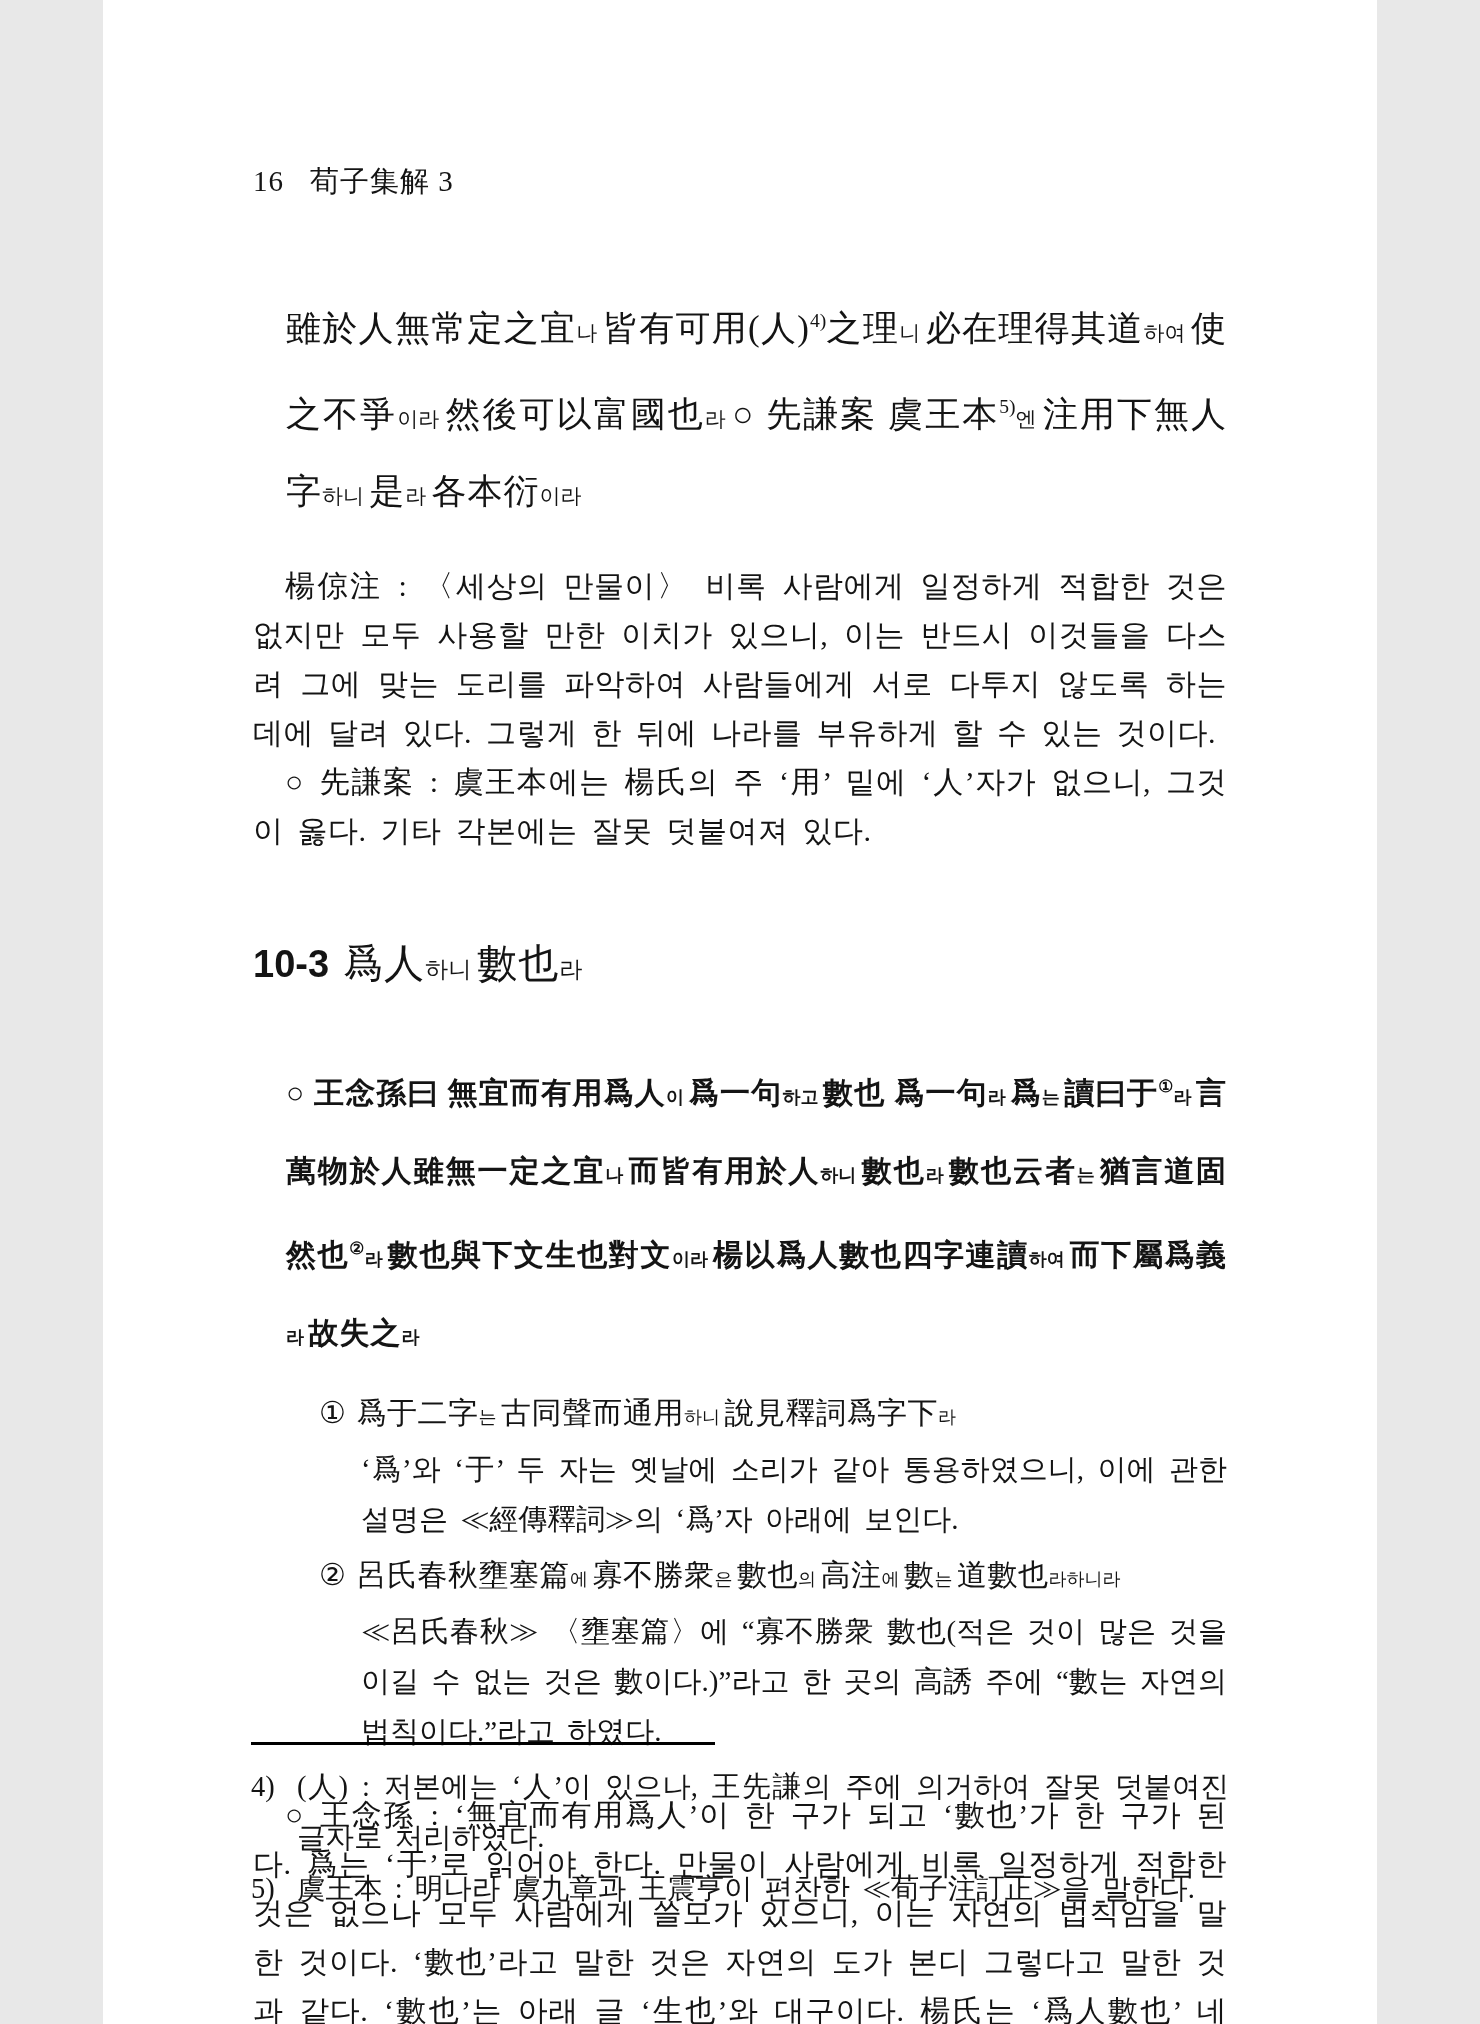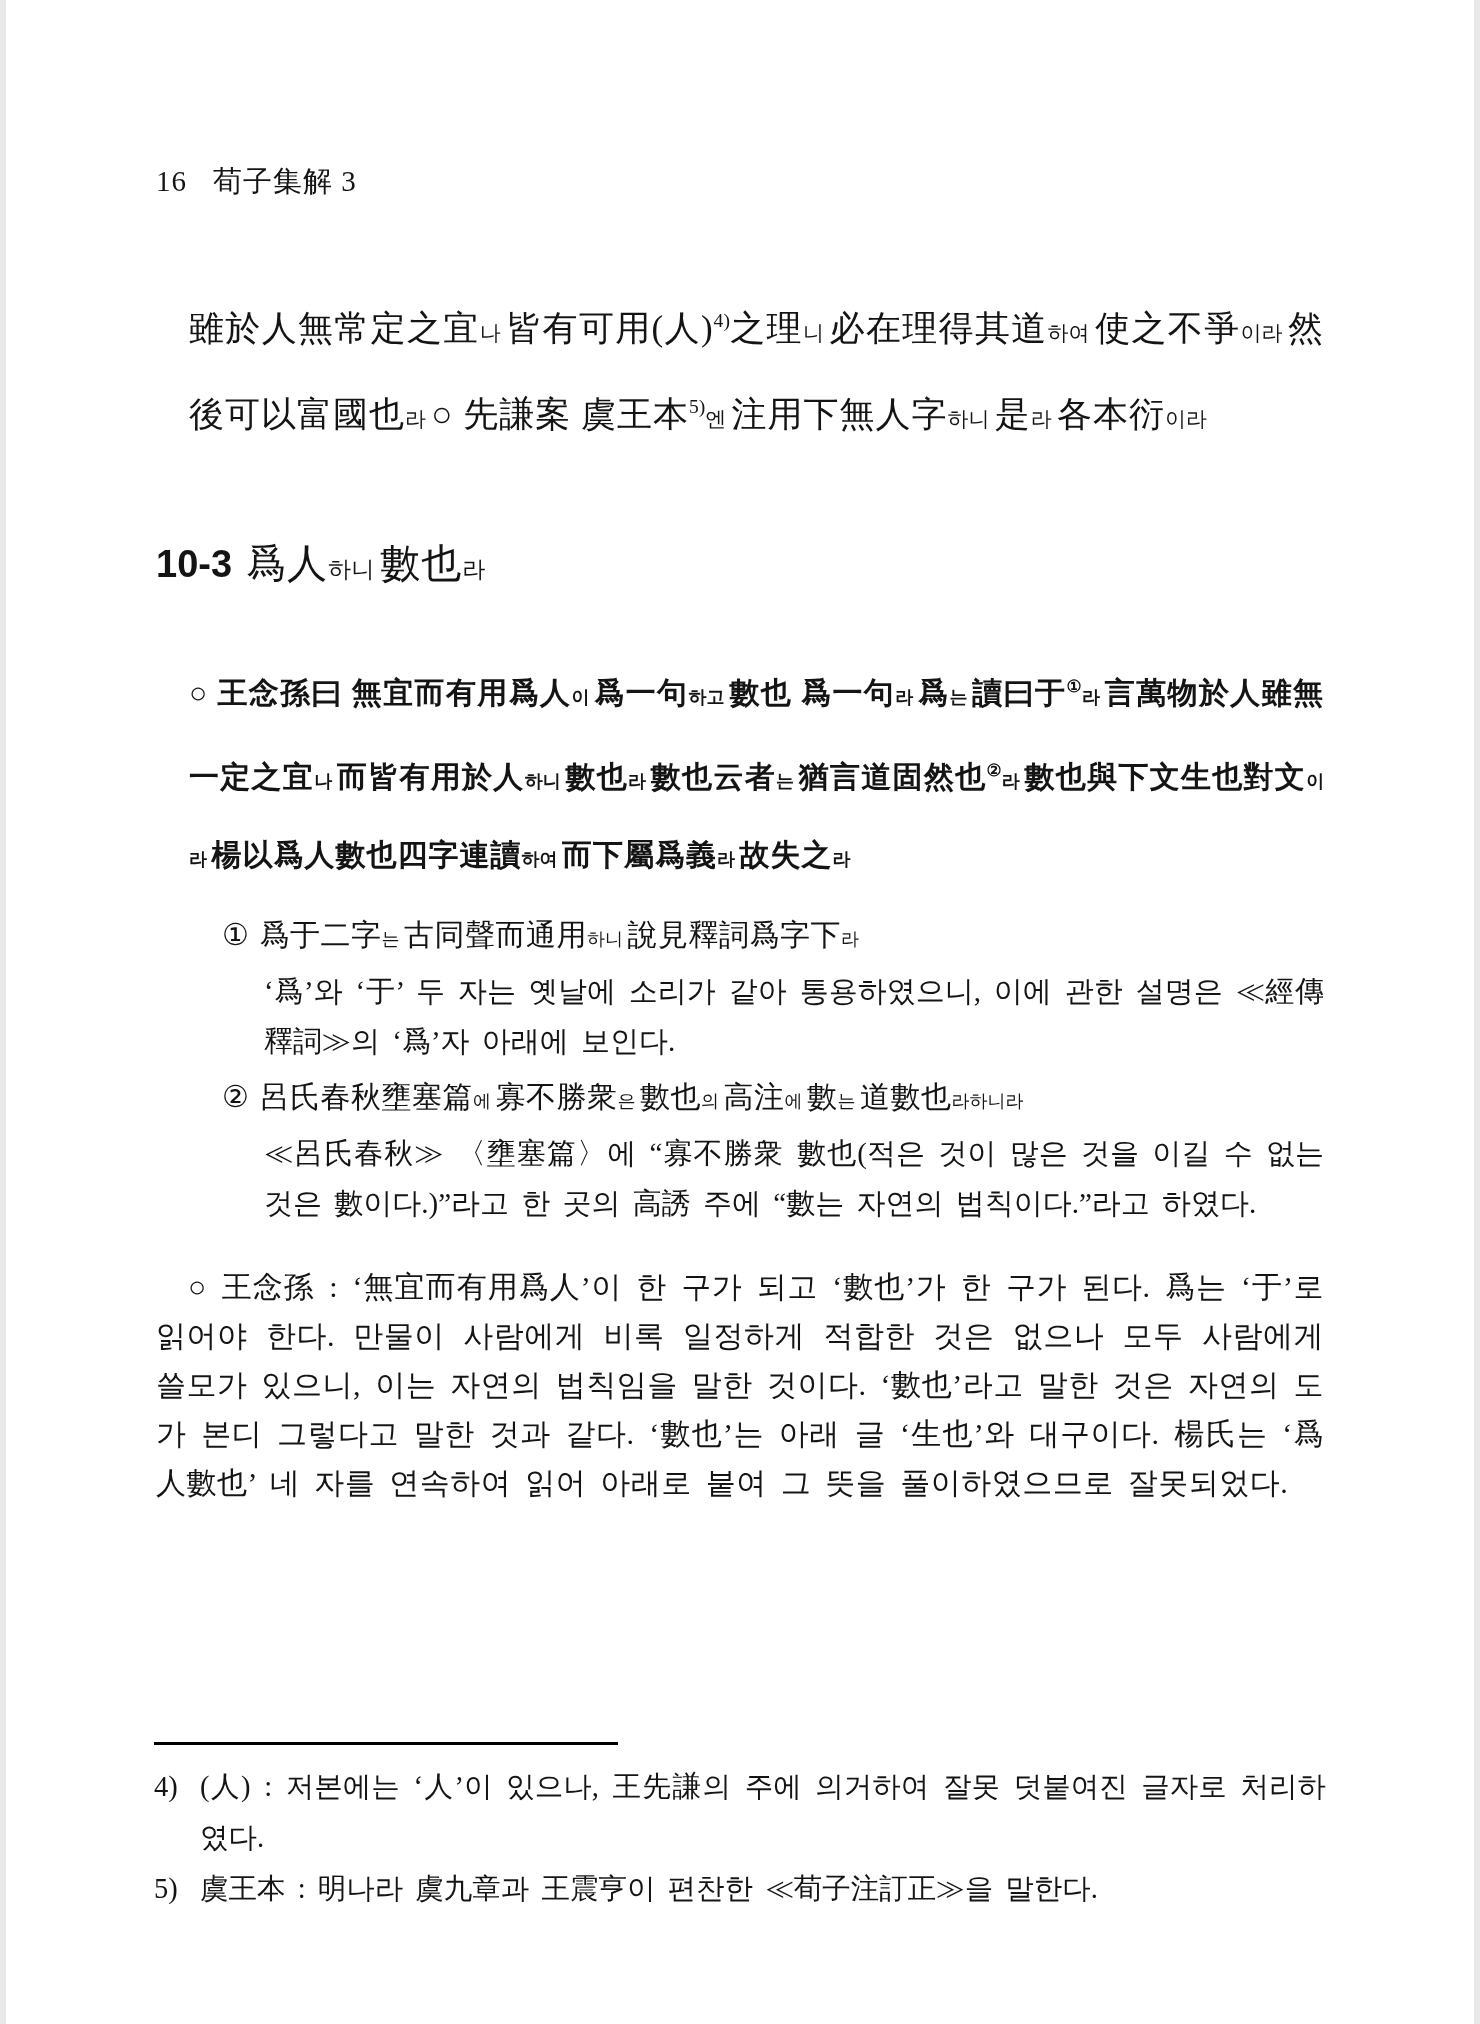--- a/index.html
+++ b/index.html
@@ -3,21 +3,21 @@
 <meta charset="utf-8">
 <style>
   * { margin: 0; padding: 0; box-sizing: border-box; }
   html, body { background: #e8e8e8; }
   body {
     font-family: "Liberation Serif", "DejaVu Serif", serif;
     color: #141414;
   }
   .page {
     position: relative;
-    width: 1468px;
+    width: 1274px;
     height: 2024px;
     margin: 0 auto;
     background: #ffffff;
     padding: 162px 150px 0 150px;
     overflow: hidden;
   }
   
   .running-head {
     font-size: 29px;
     letter-spacing: 1px;
@@ -127,20 +127,24 @@
 <div class="page">
 
   <header class="running-head">
     <span class="page-num">16</span><span class="book-title">荀子集解 3</span>
   </header>
 
   <section class="quote-block">
     <p class="mixed"><span class="seg-h">雖於人無常定之宜</span><span class="seg-t">나 </span><span class="seg-h">皆有可用(人)</span><span class="seg-s">4)</span><span class="seg-h">之理</span><span class="seg-t">니 </span><span class="seg-h">必在理得其道</span><span class="seg-t">하여 </span><span class="seg-h">使之不爭</span><span class="seg-t">이라 </span><span class="seg-h">然後可以富國也</span><span class="seg-t">라 </span><span class="seg-h">○ 先謙案 虞王本</span><span class="seg-s">5)</span><span class="seg-t">엔 </span><span class="seg-h">注用下無人字</span><span class="seg-t">하니 </span><span class="seg-h">是</span><span class="seg-t">라 </span><span class="seg-h">各本衍</span><span class="seg-t">이라</span></p>
   </section>
 
+  <section class="trans-block">
+    <p class="korean indent">楊倞注 : 〈세상의 만물이〉 비록 사람에게 일정하게 적합한 것은 없지만 모두 사용할 만한 이치가 있으니, 이는 반드시 이것들을 다스려 그에 맞는 도리를 파악하여 사람들에게 서로 다투지 않도록 하는 데에 달려 있다. 그렇게 한 뒤에 나라를 부유하게 할 수 있는 것이다.</p>
+    <p class="korean indent">○ 先謙案 : 虞王本에는 楊氏의 주 ‘用’ 밑에 ‘人’자가 없으니, 그것이 옳다. 기타 각본에는 잘못 덧붙여져 있다.</p>
+  </section>
 
   <h2 class="section-heading">
     <span class="sec-num">10-3</span><span class="mixed sec-title"><span class="seg-h">爲人</span><span class="seg-t">하니 </span><span class="seg-h">數也</span><span class="seg-t">라</span></span>
   </h2>
 
 
   <section>
     <p class="mixed commentary-cn"><span class="seg-h">○ 王念孫曰 無宜而有用爲人</span><span class="seg-t">이 </span><span class="seg-h">爲一句</span><span class="seg-t">하고 </span><span class="seg-h">數也 爲一句</span><span class="seg-t">라 </span><span class="seg-h">爲</span><span class="seg-t">는 </span><span class="seg-h">讀曰于</span><span class="seg-s">①</span><span class="seg-t">라 </span><span class="seg-h">言萬物於人雖無一定之宜</span><span class="seg-t">나 </span><span class="seg-h">而皆有用於人</span><span class="seg-t">하니 </span><span class="seg-h">數也</span><span class="seg-t">라 </span><span class="seg-h">數也云者</span><span class="seg-t">는 </span><span class="seg-h">猶言道固然也</span><span class="seg-s">②</span><span class="seg-t">라 </span><span class="seg-h">數也與下文生也對文</span><span class="seg-t">이라 </span><span class="seg-h">楊以爲人數也四字連讀</span><span class="seg-t">하여 </span><span class="seg-h">而下屬爲義</span><span class="seg-t">라 </span><span class="seg-h">故失之</span><span class="seg-t">라</span></p>
 
     <div class="subnotes">

